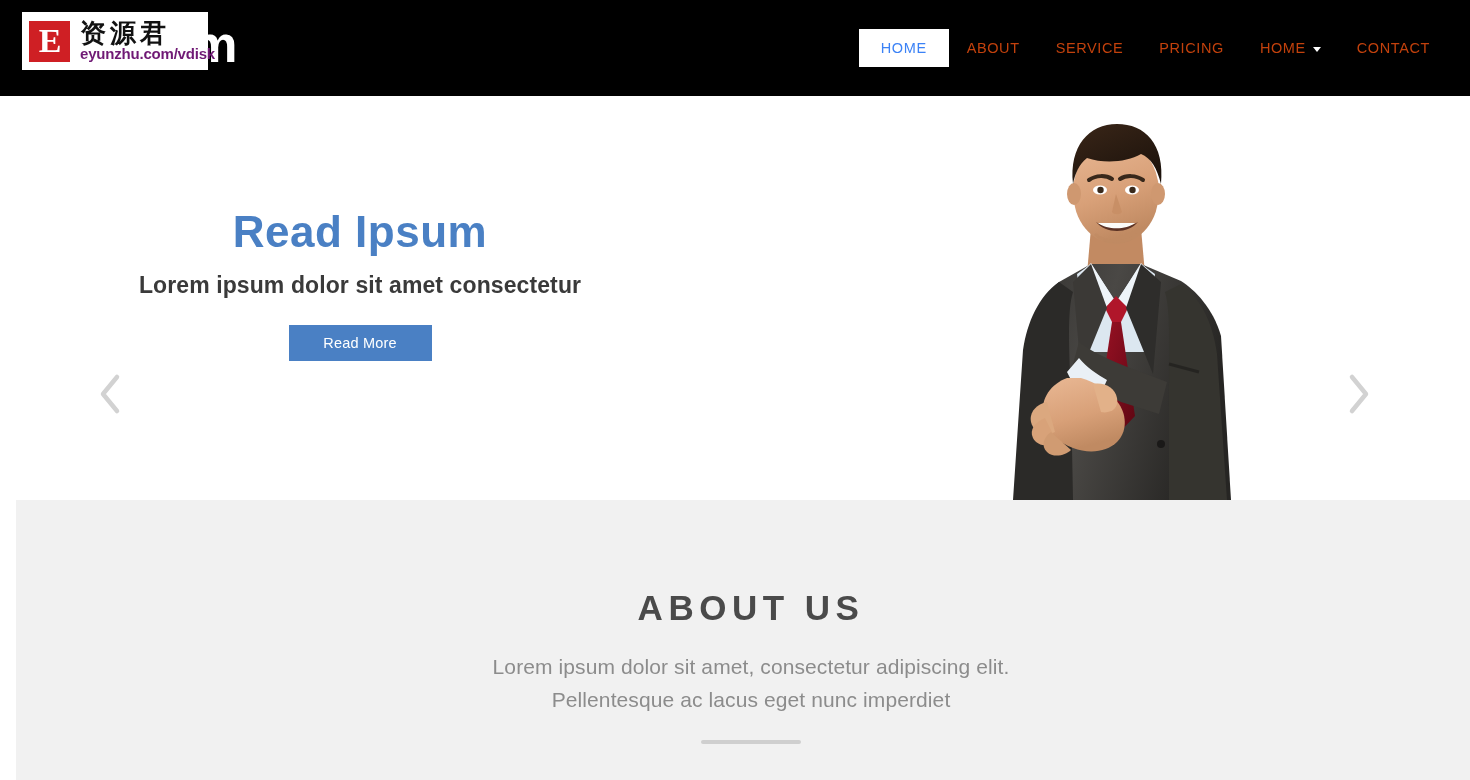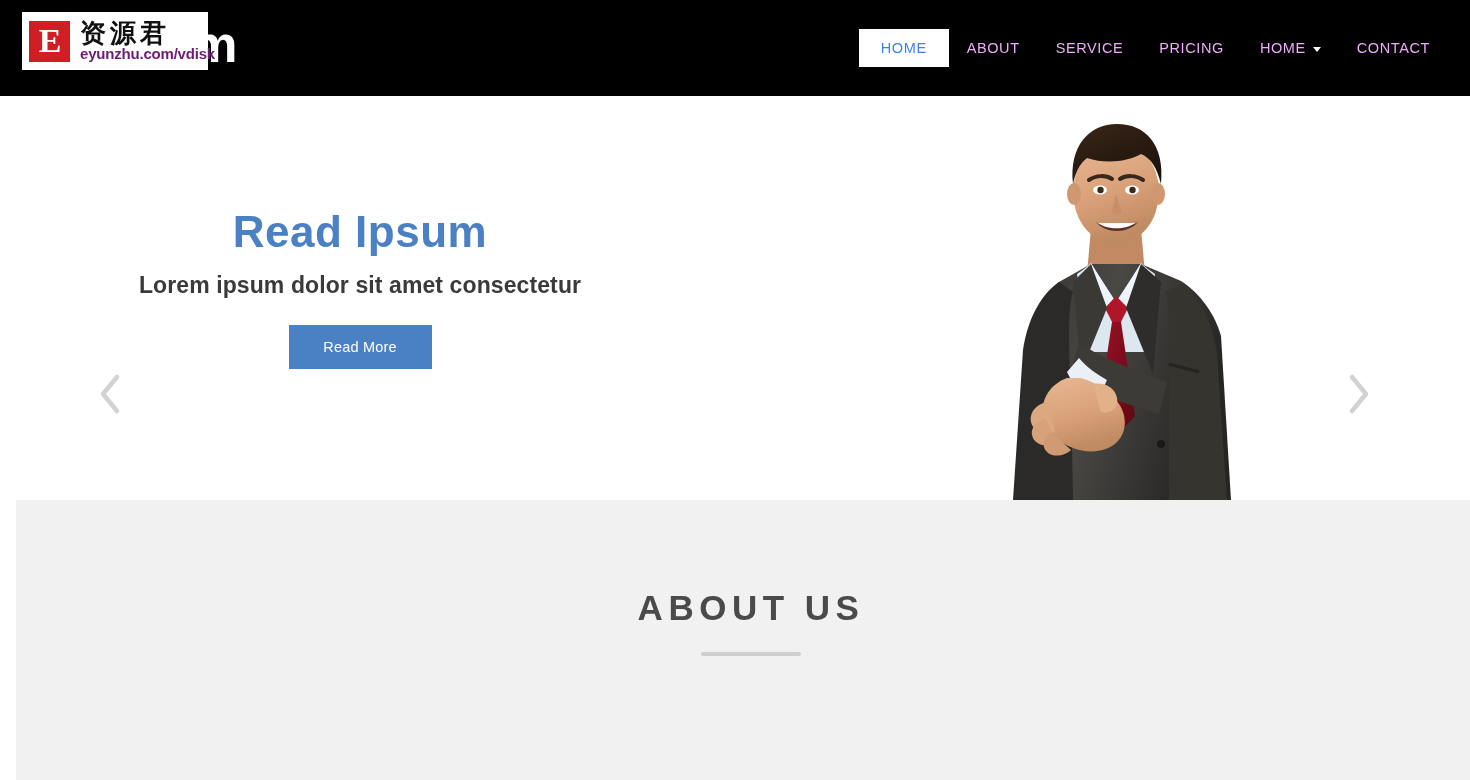--- a/index.html
+++ b/index.html
@@ -23,21 +23,21 @@
     font-size:52px; font-weight:700; color:#ffffff;
     letter-spacing:-1px; line-height:60px;
     font-family:"Liberation Sans", sans-serif;
     white-space:nowrap;
   }
   .nav {
     position:absolute; right:22px; top:29px;
     display:flex; align-items:center; gap:0px;
   }
   .nav-item {
-    color:#f0abfc; font-size:14.5px; letter-spacing:0.6px;
+    color:#c2410c; font-size:14.5px; letter-spacing:0.6px;
     padding:11px 18px; white-space:nowrap;
     text-decoration:none; display:inline-flex; align-items:center; gap:6px;
   }
   .nav-item.active {
     background:#ffffff; color:#3b82f6;
     padding-left:22px; padding-right:22px;
   }
   .caret {
     display:inline-block; width:0; height:0;
     border-left:4.5px solid transparent;
@@ -93,21 +93,21 @@
     font-size:44px; font-weight:700; color:#4a80c4;
     letter-spacing:0.5px; line-height:52px;
   }
   .hero-sub {
     margin-top:12px;
     font-size:23px; color:#3a3a3a; font-weight:700;
     letter-spacing:0.1px; line-height:30px;
   }
   .read-more {
     margin-top:25px;
-    width:143px; height:44px;
+    width:143px; height:36px;
     background:#4a80c4; color:#ffffff;
     border:none; font-size:14.5px;
     display:flex; align-items:center; justify-content:center;
     letter-spacing:0.2px;
     font-family:"Liberation Sans", sans-serif;
     cursor:pointer;
   }
 
   .arrow {
     position:absolute; top:272px;
@@ -294,16 +294,20 @@
     <div class="arrow arrow-next">
       <svg width="26" height="42" viewBox="0 0 26 42">
         <path d="M6 4 L20 21 L6 38" stroke="#d2d2d2" stroke-width="4.5" fill="none" stroke-linecap="round" stroke-linejoin="round"></path>
       </svg>
     </div>
 
   </div>
 
   <div class="about">
     <div class="about-title">ABOUT US</div>
+    <div class="about-lines">
+      <div class="about-line">Lorem ipsum dolor sit amet, consectetur adipiscing elit.</div>
+      <div class="about-line">Pellentesque ac lacus eget nunc imperdiet</div>
+    </div>
     <div class="about-divider"></div>
   </div>
 
 </div>
 
 </body></html>

